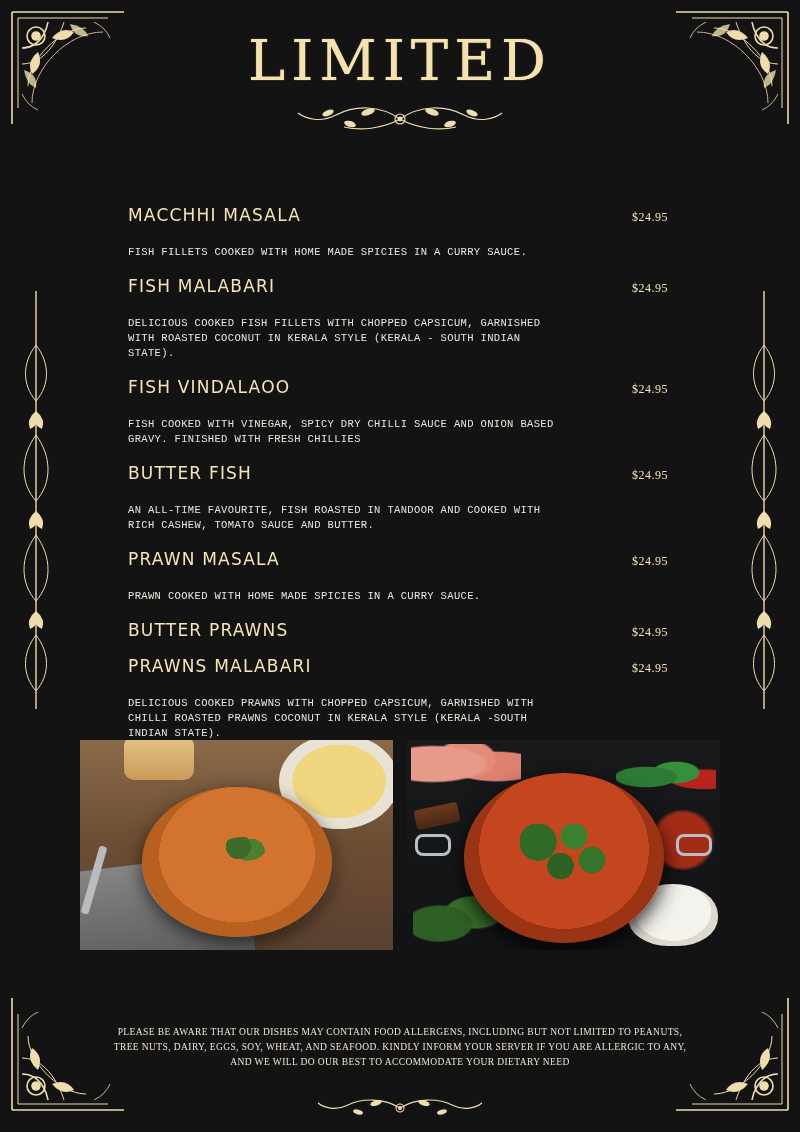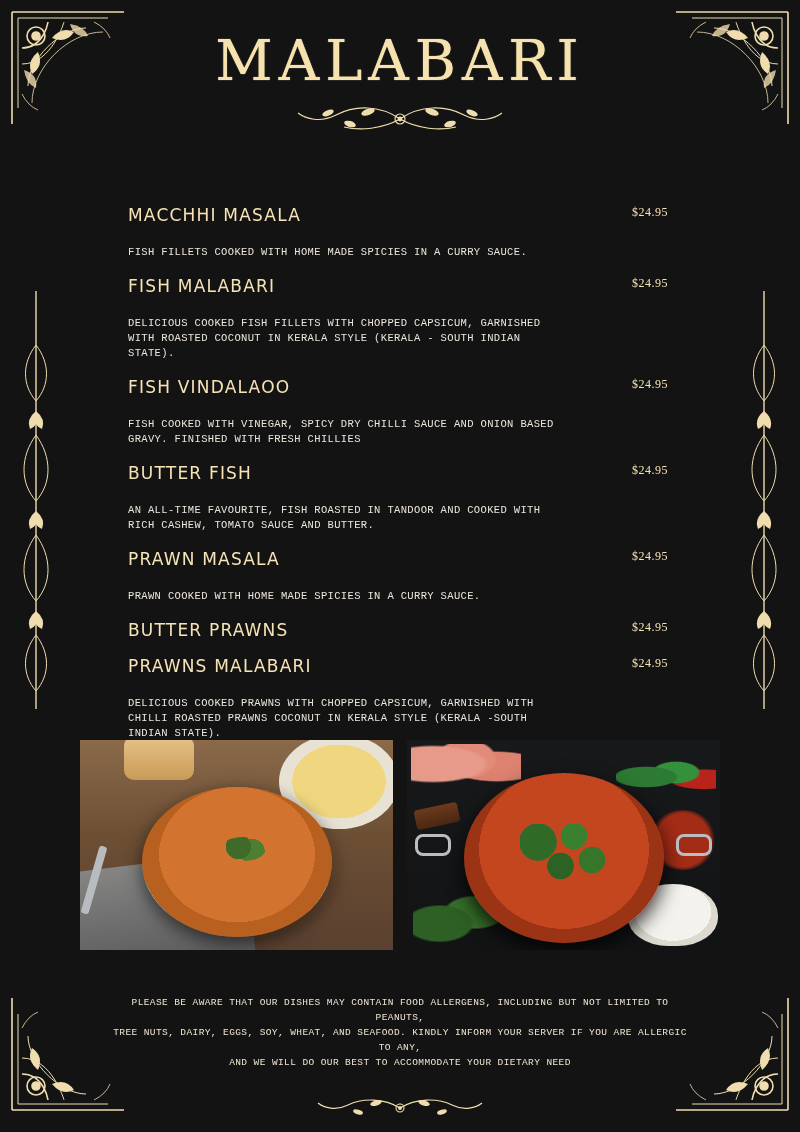--- a/index.html
+++ b/index.html
@@ -66,21 +66,21 @@
   
   .menu {
     position: absolute;
     top: 205px;
     left: 128px;
     width: 540px;
   }
   .item { margin-bottom: 16px; }
   .item-head {
     display: flex;
-    align-items: flex-start;
+    align-items: flex-end;
     justify-content: space-between;
   }
   .item-name {
     font-family: "DejaVu Sans", sans-serif;
     font-size: 17px;
     letter-spacing: 1.2px;
     color: #f7e4b6;
     font-weight: normal;
     text-transform: uppercase;
   }
@@ -264,21 +264,21 @@
     position: absolute;
     bottom: 62px;
     left: 0;
     width: 100%;
     text-align: center;
     padding: 0 110px;
     box-sizing: border-box;
   }
   .footer p {
     margin: 0;
-    font-family: Liberation Mono, monospace;
+    font-family: Liberation Serif, serif;
     font-size: 9.5px;
     line-height: 15px;
     letter-spacing: .4px;
     color: #efe6d2;
     text-transform: uppercase;
   }
   .bottom-flourish {
     position: absolute;
     bottom: 10px;
     left: 50%;
@@ -362,21 +362,21 @@
         <circle cx="28" cy="28" r="4" fill="#f0ddae"></circle>
         <path d="M44 30 q10 -12 22 -6 q-8 12 -22 6 Z" fill="#f0ddae" stroke="none"></path>
         <path d="M30 44 q-12 10 -6 22 q12 -8 6 -22 Z" fill="#f0ddae" stroke="none"></path>
         <path d="M86 14 q12 6 16 16" stroke-width=".8"></path>
         <path d="M14 86 q6 12 16 16" stroke-width=".8"></path>
       </g>
     </svg>
   </div>
 
   <div class="title-block">
-    <h1 class="title">MALABARI</h1>
+    <h1 class="title">LIMITED</h1>
     <div class="title-flourish">
       <svg viewBox="0 0 300 40" xmlns="http://www.w3.org/2000/svg">
         <g stroke="#f0ddae" fill="none" stroke-width="1.2">
           <path d="M150 20 C130 6 105 6 86 16 C70 24 56 20 48 14"></path>
           <path d="M150 20 C170 6 195 6 214 16 C230 24 244 20 252 14"></path>
           <path d="M150 20 C132 30 110 32 94 28"></path>
           <path d="M150 20 C168 30 190 32 206 28"></path>
           <circle cx="150" cy="20" r="5"></circle>
         </g>
         <g fill="#f0ddae">

